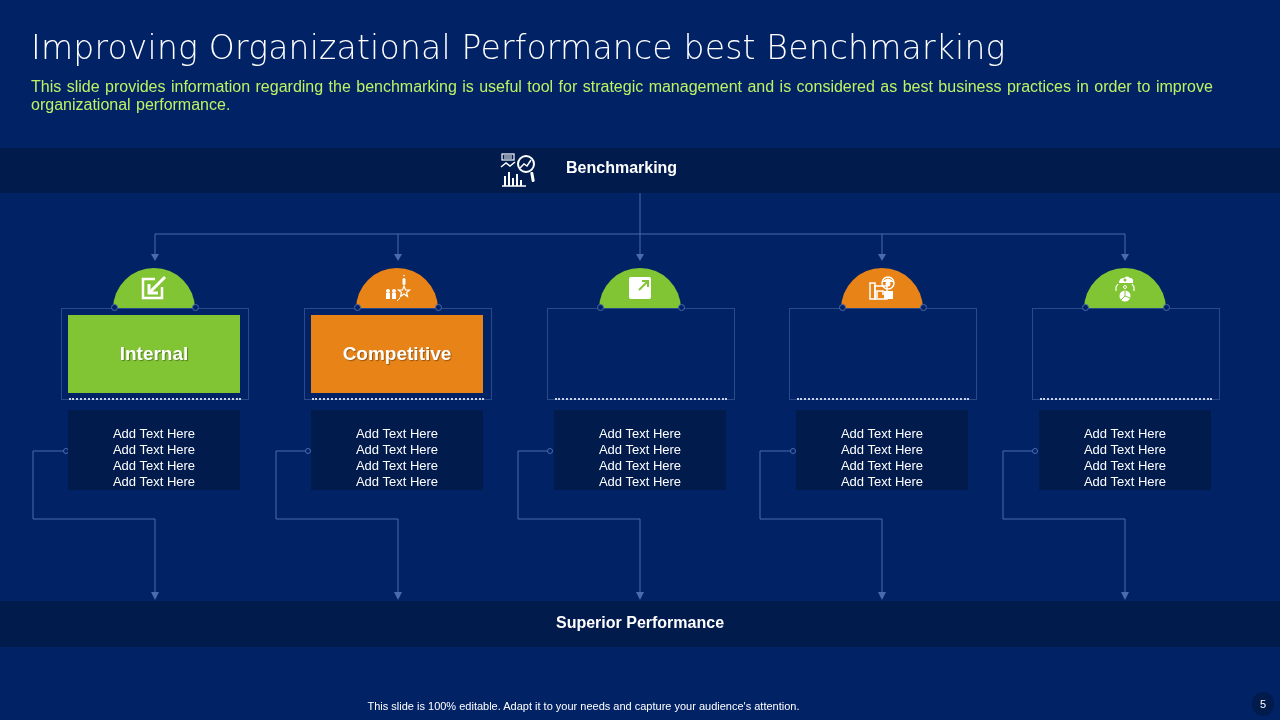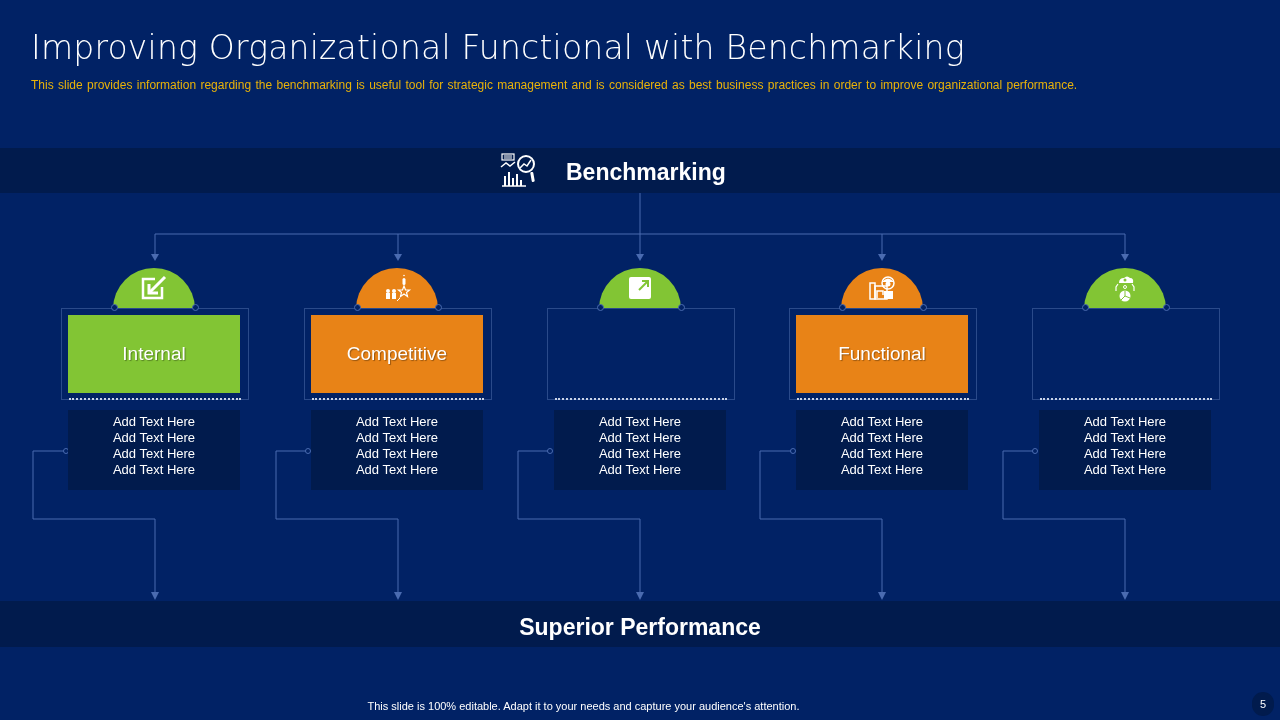--- a/index.html
+++ b/index.html
@@ -1,44 +1,44 @@
 <!DOCTYPE html>
 <html><head>
 <meta charset="utf-8">
 <style>
   * { margin:0; padding:0; box-sizing:border-box; }
   html, body { width:1280px; height:720px; overflow:hidden; }
   body { background:#012265; font-family:"Liberation Sans", sans-serif; position:relative; color:#fff; }
   .title { position:absolute; left:31px; top:28px; font-size:33px; font-weight:normal; color:#fff; letter-spacing:0.2px; font-family:"DejaVu Sans", sans-serif; font-weight:300; }
-  .subtitle { position:absolute; left:31px; top:78px; font-size:12px; color:#eab308; word-spacing:1px; }
+  .subtitle { position:absolute; left:31px; top:78px; font-size:16px; color:#bef264; word-spacing:1px; }
   .band { position:absolute; left:0; width:1280px; background:#011b4d; }
   .band-top { top:148px; height:45px; }
   .band-bottom { top:601px; height:46px; }
-  .band-label { position:absolute; font-size:23px; font-weight:bold; color:#fff; }
+  .band-label { position:absolute; font-size:16px; font-weight:bold; color:#fff; }
   .bench-label { left:566px; top:159px; }
   .superior-label { left:0; width:1280px; text-align:center; top:614px; }
   .bench-icon { position:absolute; left:500px; top:152px; width:38px; height:36px; }
   svg.lines { position:absolute; left:0; top:0; width:1280px; height:720px; pointer-events:none; }
   .col { position:absolute; top:268px; width:188px; height:224px; }
   .dome { position:absolute; left:52px; top:0; width:82px; height:41px; border-radius:41px 41px 0 0; }
   .dome svg { position:absolute; left:26px; top:6px; width:30px; height:28px; }
   .frame { position:absolute; left:0; top:40px; width:188px; height:92px; border:1px solid #2a4a8a; }
   .frame-dots { position:absolute; left:8px; top:130px; width:172px; height:2px; border-top:2px dotted #c9d3e8; }
   .knob { position:absolute; top:36px; width:7px; height:7px; border-radius:50%; border:1px solid #4a6bb0; background:#012265; }
-  .box { position:absolute; left:7px; top:47px; width:172px; height:78px; display:flex; align-items:center; justify-content:center; font-size:19px; font-weight:normal; color:#fff; text-shadow:1px 1px 1px rgba(0,0,0,0.35); }
+  .box { position:absolute; left:7px; top:47px; width:172px; height:78px; display:flex; align-items:center; justify-content:center; font-size:19px; font-weight:bold; color:#fff; text-shadow:1px 1px 1px rgba(0,0,0,0.35); }
   .green { background:#82c534; }
   .orange { background:#e88317;text-align:center; }
-  .textbox { position:absolute; left:7px; top:142px; width:172px; height:80px; background:#011b4d; padding-top:4px; text-align:center; font-size:13px; line-height:16px; color:#fff; }
+  .textbox { position:absolute; left:7px; top:142px; width:172px; height:80px; background:#011b4d; padding-top:16px; text-align:center; font-size:13px; line-height:16px; color:#fff; }
   .footer { position:absolute; left:0; width:1167px; text-align:center; top:700px; font-size:11px; color:#fff; }
   .page-num { position:absolute; left:1252px; top:692px; width:22px; height:24px; background:#011b4d; border-radius:11px; text-align:center; font-size:11px; line-height:24px; color:#fff; }
 </style>
 </head>
 <body>
 
-<div class="title">Improving Organizational Functional with Benchmarking</div>
+<div class="title">Improving Organizational Performance best Benchmarking</div>
 <div class="subtitle">This slide provides  information  regarding  the  benchmarking  is useful tool for strategic management  and  is considered  as  best  business  practices  in  order  to  improve  organizational  performance.</div>
 
 <div class="band band-top"></div>
 <svg class="bench-icon" viewBox="0 0 38 36">
   <rect x="2" y="2" width="12" height="6" fill="none" stroke="#fff" stroke-width="1.2"></rect>
   <line x1="4" y1="4" x2="12" y2="4" stroke="#fff" stroke-width="1"></line>
   <line x1="4" y1="6" x2="12" y2="6" stroke="#fff" stroke-width="1"></line>
   <polyline points="1,15 6,11 10,14 15,10" fill="none" stroke="#fff" stroke-width="1.5"></polyline>
   <circle cx="26" cy="12" r="8" fill="none" stroke="#fff" stroke-width="2"></circle>
   <polyline points="20,16 24,12 27,14 31,8" fill="none" stroke="#fff" stroke-width="1.5"></polyline>
@@ -163,21 +163,20 @@
       <polyline points="10,24 10,17 16,17 16,21" fill="none" stroke="#fff" stroke-width="1.5"></polyline>
       <circle cx="21" cy="9" r="6" fill="none" stroke="#fff" stroke-width="1.5"></circle>
       <path d="M15 8 Q21 1 27 8 Z" fill="#fff"></path>
       <circle cx="21" cy="10" r="2.5" fill="#fff"></circle>
       <rect x="17" y="17" width="9" height="8" fill="#fff"></rect>
     </svg>
   </div>
   <div class="frame"></div>
   <div class="knob" style="left:50px;"></div>
   <div class="knob" style="left:131px;"></div>
-  <div class="box orange">Functional</div>
   <div class="frame-dots"></div>
   <div class="textbox">
     <div>Add Text Here</div>
     <div>Add Text Here</div>
     <div>Add Text Here</div>
     <div>Add Text Here</div>
   </div>
 </div>
 
 <div class="col" style="left:1032px;">

